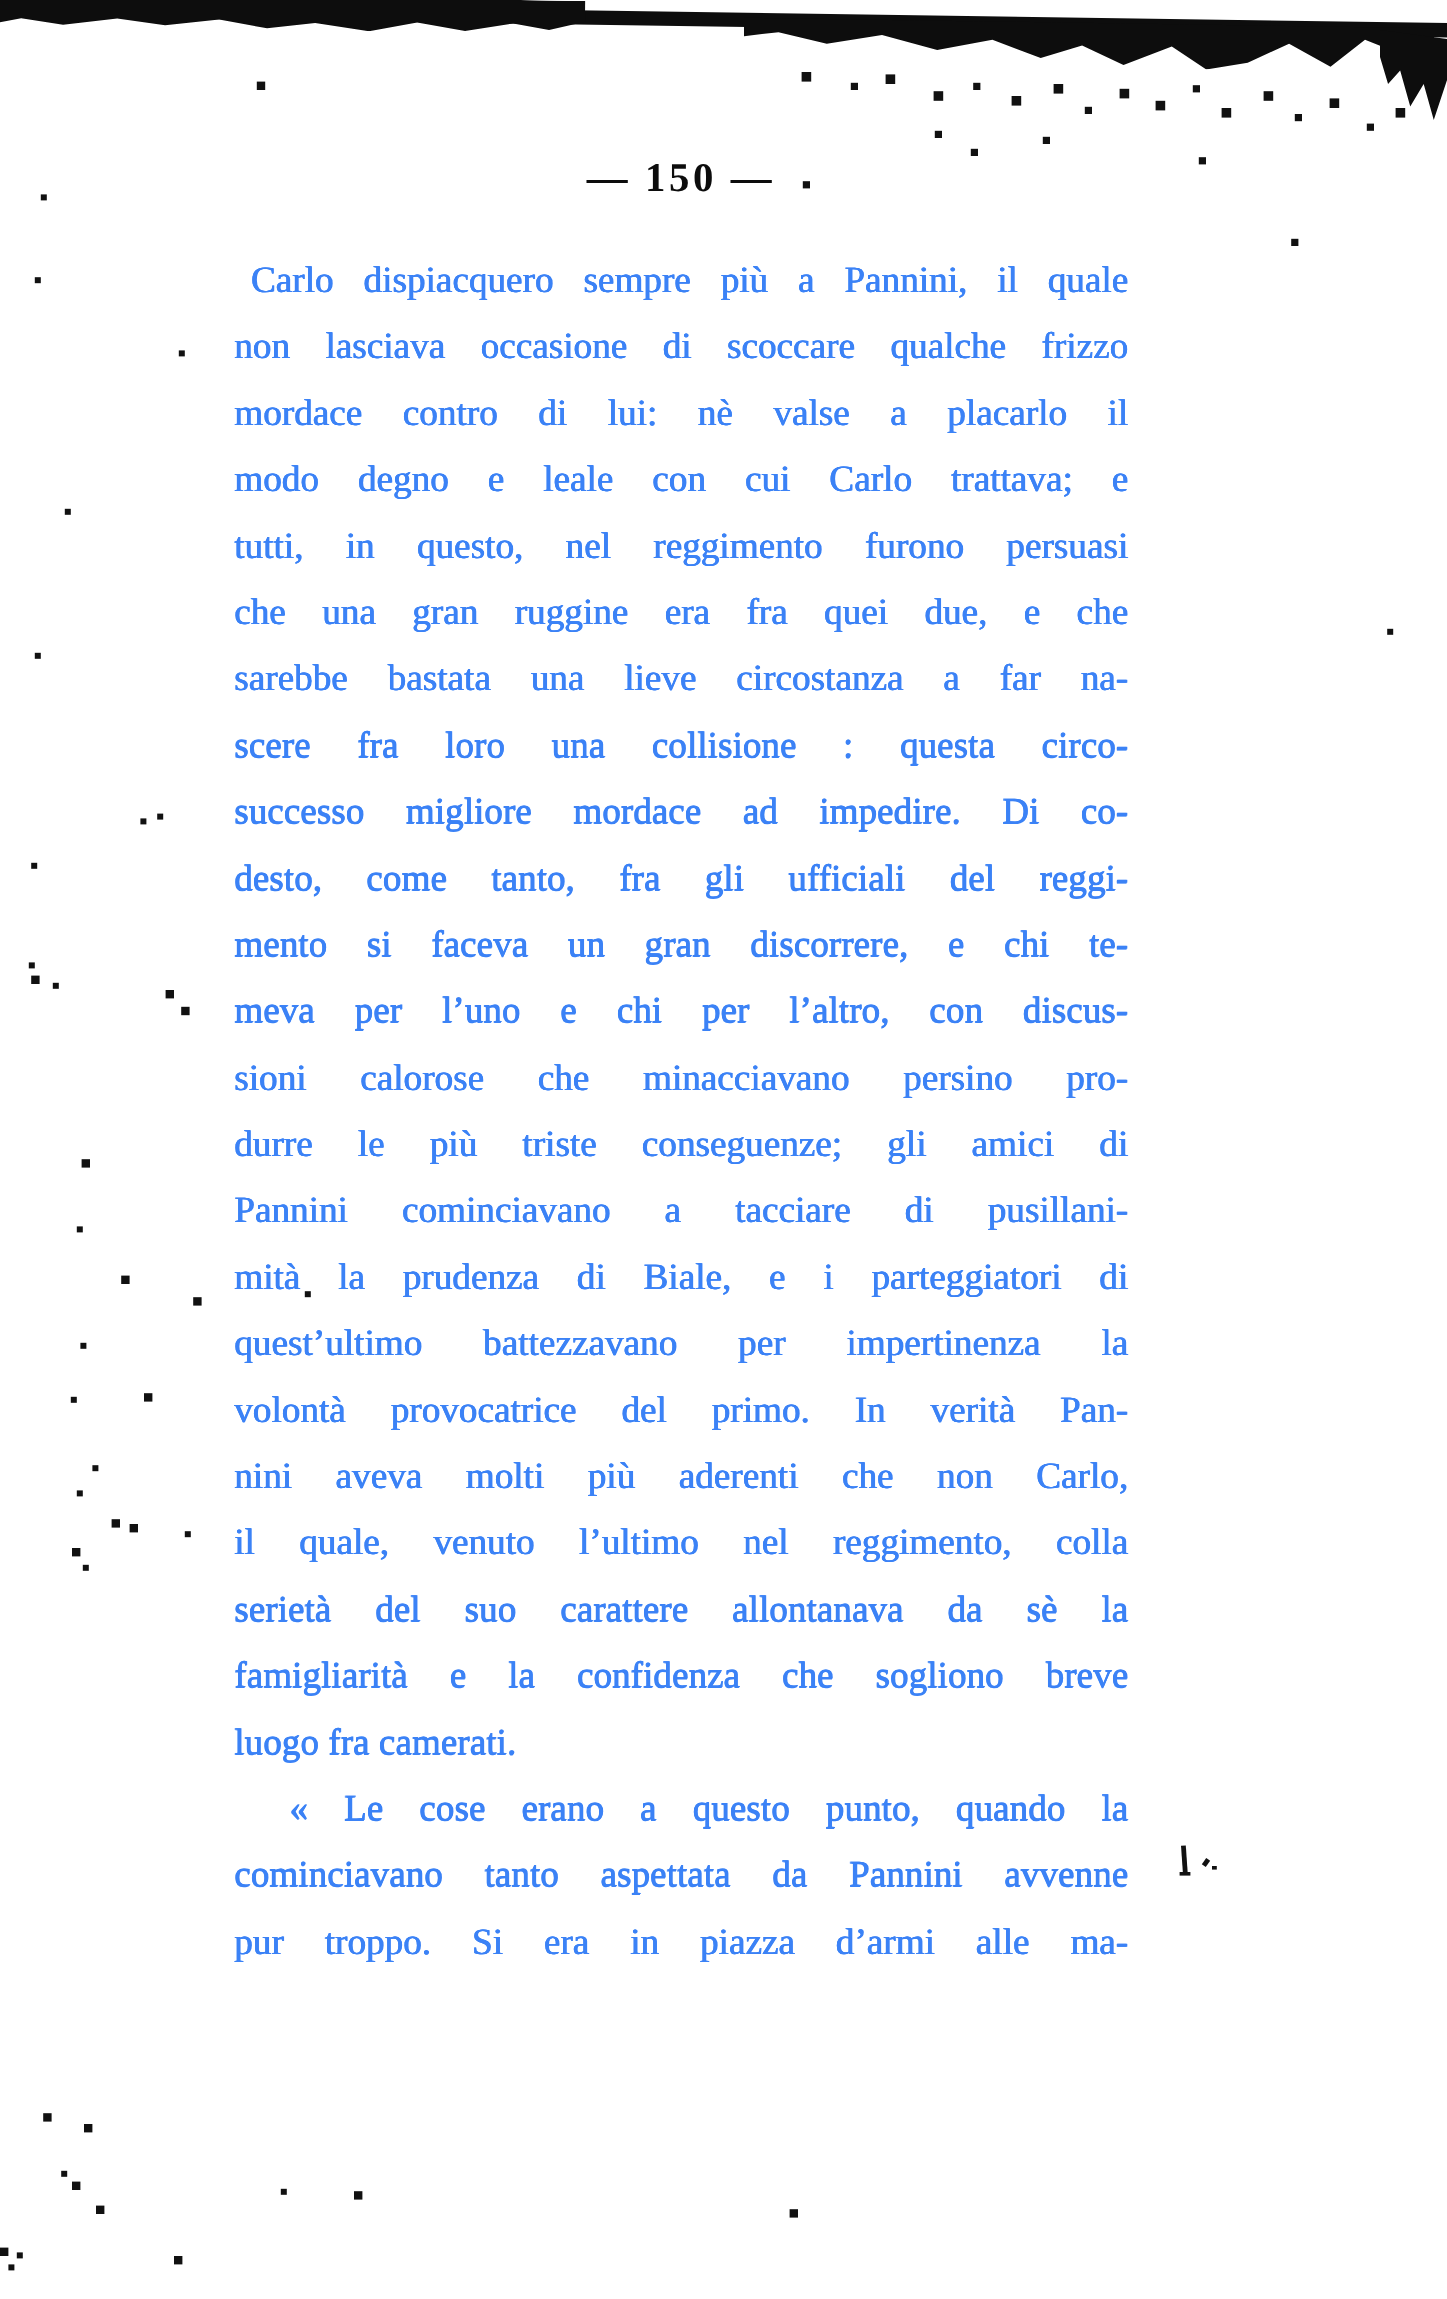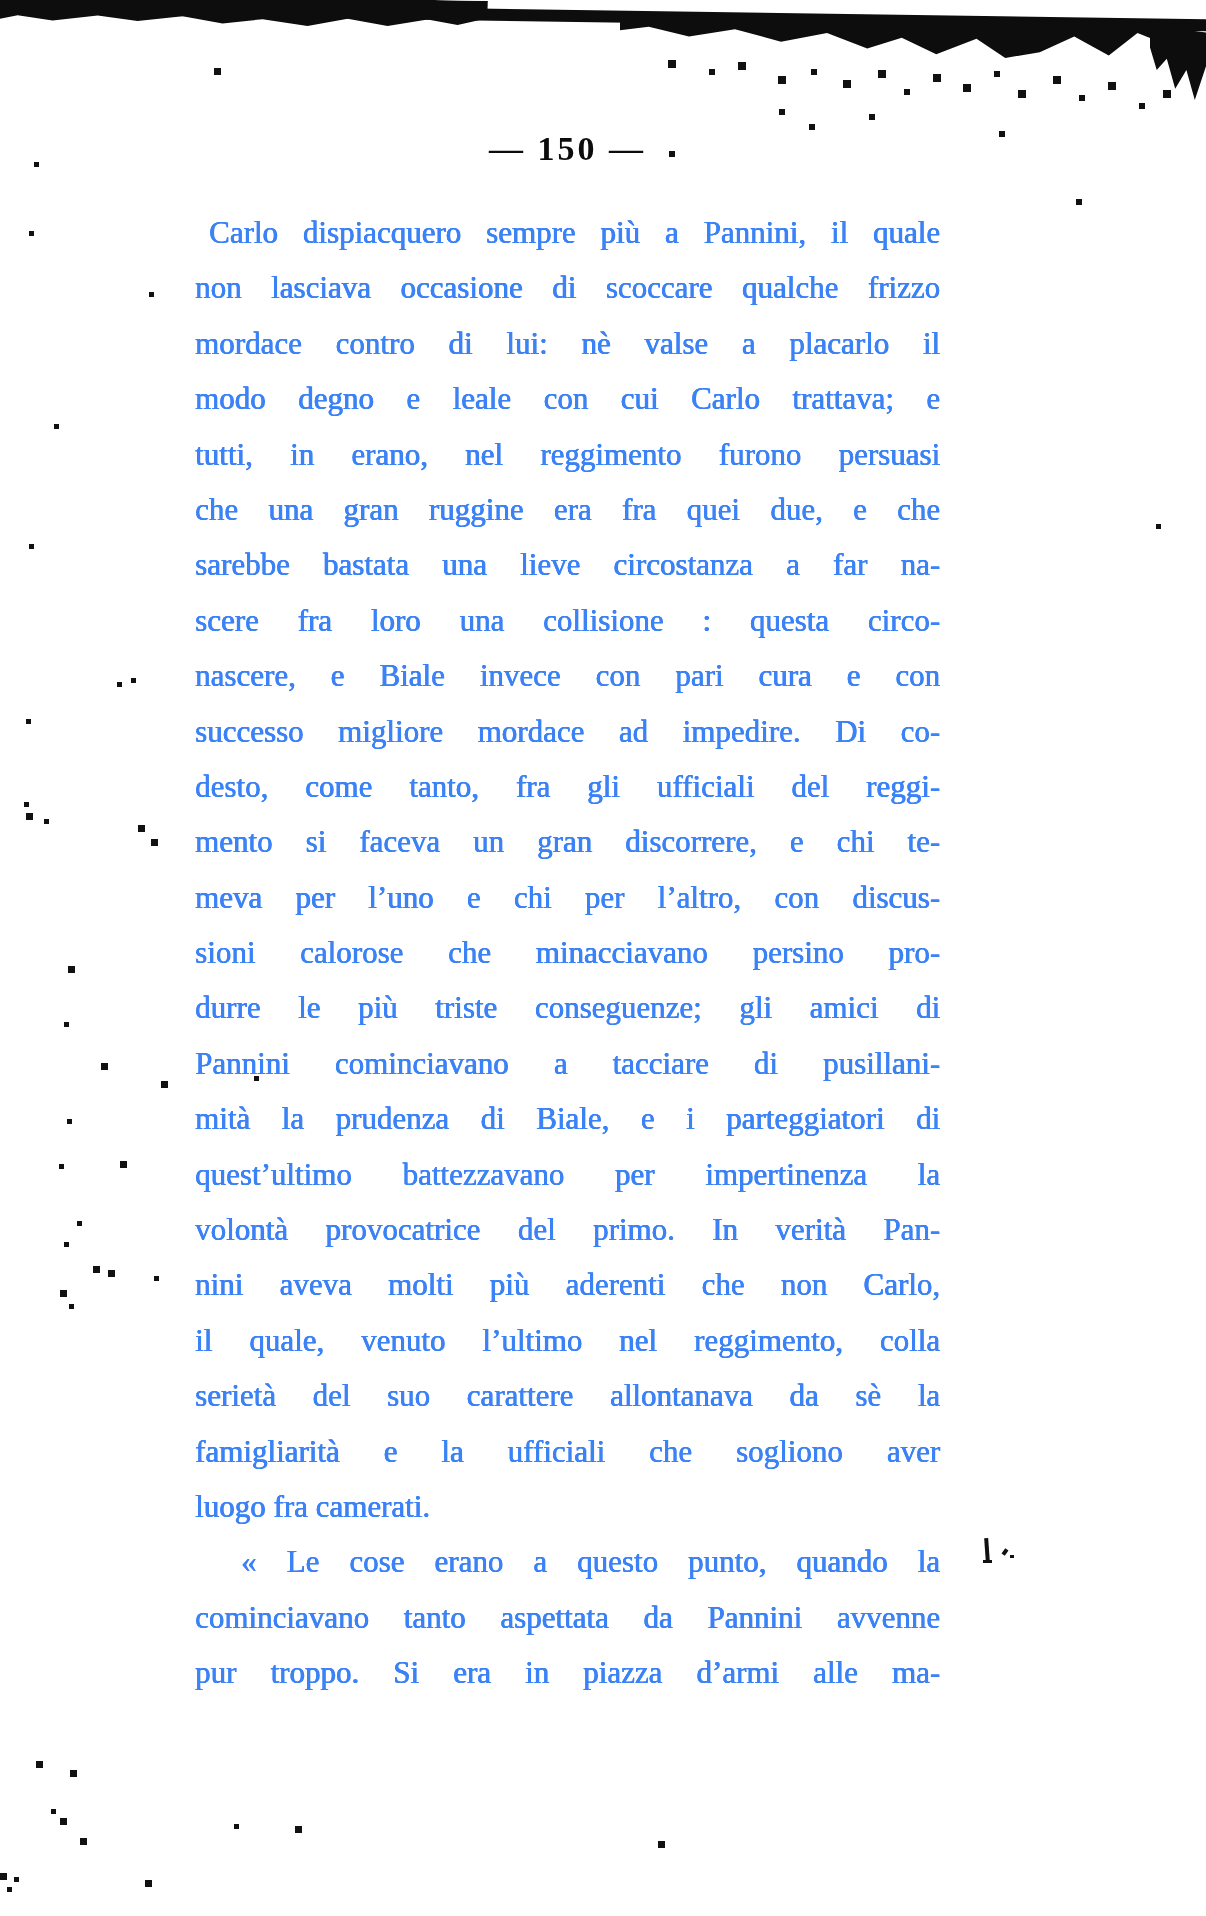--- a/index.html
+++ b/index.html
@@ -135,39 +135,38 @@
     <div class="band-specks"></div>
   </div>
 
   <div class="page-number">— 150 —</div>
 
   <div class="text-block">
     <div class="line first-line">Carlo dispiacquero sempre più a Pannini, il quale</div>
     <div class="line">non lasciava occasione di scoccare qualche frizzo</div>
     <div class="line">mordace contro di lui: nè valse a placarlo il</div>
     <div class="line">modo degno e leale con cui Carlo trattava; e</div>
-    <div class="line">tutti, in erano, nel reggimento furono persuasi</div>
+    <div class="line">tutti, in questo, nel reggimento furono persuasi</div>
     <div class="line">che una gran ruggine era fra quei due, e che</div>
     <div class="line">sarebbe bastata una lieve circostanza a far na-</div>
     <div class="line">scere fra loro una collisione : questa circo-</div>
-    <div class="line">nascere, e Biale invece con pari cura e con</div>
     <div class="line">successo migliore mordace ad impedire. Di co-</div>
     <div class="line">desto, come tanto, fra gli ufficiali del reggi-</div>
     <div class="line">mento si faceva un gran discorrere, e chi te-</div>
     <div class="line">meva per l’uno e chi per l’altro, con discus-</div>
     <div class="line">sioni calorose che minacciavano persino pro-</div>
     <div class="line">durre le più triste conseguenze; gli amici di</div>
     <div class="line">Pannini cominciavano a tacciare di pusillani-</div>
     <div class="line">mità la prudenza di Biale, e i parteggiatori di</div>
     <div class="line">quest’ultimo battezzavano per impertinenza la</div>
     <div class="line">volontà provocatrice del primo. In verità Pan-</div>
     <div class="line">nini aveva molti più aderenti che non Carlo,</div>
     <div class="line">il quale, venuto l’ultimo nel reggimento, colla</div>
     <div class="line">serietà del suo carattere allontanava da sè la</div>
-    <div class="line">famigliarità e la ufficiali che sogliono aver</div>
+    <div class="line">famigliarità e la confidenza che sogliono breve</div>
     <div class="line no-just">luogo fra camerati.</div>
     <div class="line para-indent">« Le cose erano a questo punto, quando la</div>
     <div class="line">cominciavano tanto aspettata da Pannini avvenne</div>
     <div class="line">pur troppo. Si era in piazza d’armi alle ma-</div>
   </div>
 
   <div class="ink-mark">
     <div class="bar"></div>
     <div class="dash"></div>
     <div class="dot1"></div>

